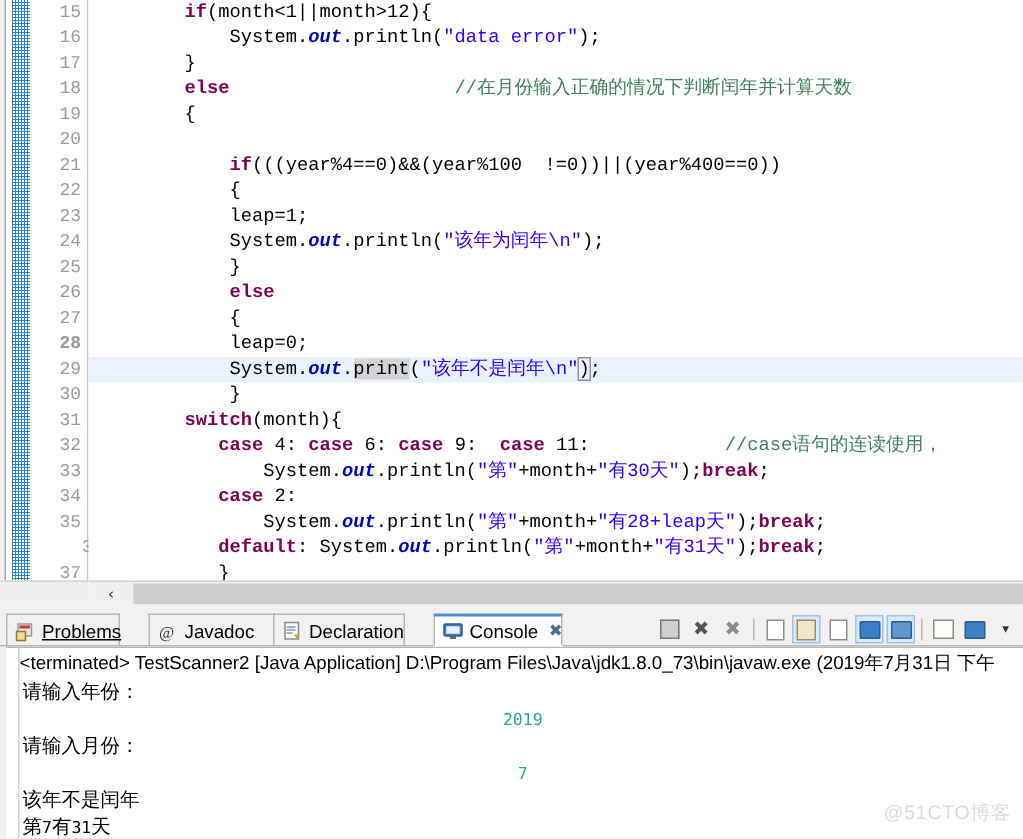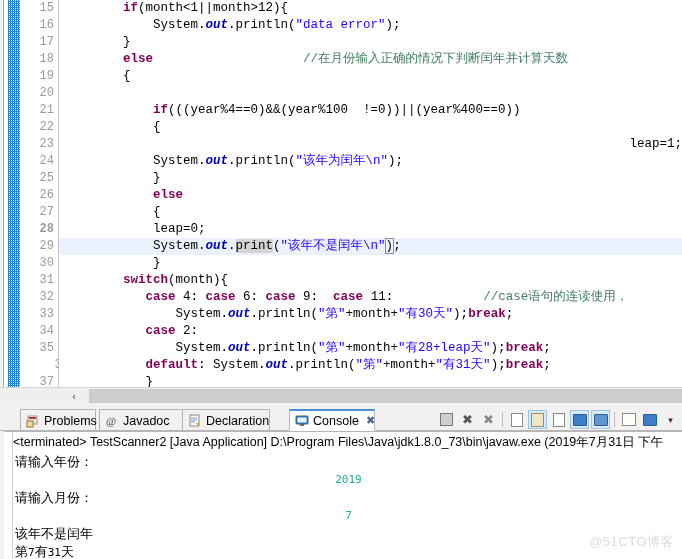--- a/index.html
+++ b/index.html
@@ -223,21 +223,21 @@
       </div>
     <div id="code-area">
         <div class="code-line" style="top: 0px;"><span class="code-inner">        <span class="kw">if</span>(month&lt;1||month&gt;12){</span></div>
         <div class="code-line" style="top: 17px;"><span class="code-inner">            System.<span class="fld">out</span>.println(<span class="str">"data error"</span>);</span></div>
         <div class="code-line" style="top: 34px;"><span class="code-inner">        }</span></div>
         <div class="code-line" style="top: 51px;"><span class="code-inner">        <span class="kw">else</span>                    <span class="cmt">//在月份输入正确的情况下判断闰年并计算天数</span></span></div>
         <div class="code-line" style="top: 68px;"><span class="code-inner">        {</span></div>
         <div class="code-line" style="top: 85px;"><span class="code-inner"></span></div>
         <div class="code-line" style="top: 102px;"><span class="code-inner">            <span class="kw">if</span>(((year%4==0)&amp;&amp;(year%100  !=0))||(year%400==0))</span></div>
         <div class="code-line" style="top: 119px;"><span class="code-inner">            {</span></div>
-        <div class="code-line" style="top: 136px; text-align: right;"><span class="code-inner">            leap=1;</span></div>
+        <div class="code-line" style="top: 136px;"><span class="code-inner">            leap=1;</span></div>
         <div class="code-line" style="top: 153px;"><span class="code-inner">            System.<span class="fld">out</span>.println(<span class="str">"该年为闰年\n"</span>);</span></div>
         <div class="code-line" style="top: 170px;"><span class="code-inner">            }</span></div>
         <div class="code-line" style="top: 187px;"><span class="code-inner">            <span class="kw">else</span></span></div>
         <div class="code-line" style="top: 204px;"><span class="code-inner">            {</span></div>
         <div class="code-line" style="top: 221px;"><span class="code-inner">            leap=0;</span></div>
         <div class="code-line hl" style="top: 238px;"><span class="code-inner">            System.<span class="fld">out</span>.<span class="occ">print</span>(<span class="str">"该年不是闰年\n"</span><span class="brk">)</span>;</span></div>
         <div class="code-line" style="top: 255px;"><span class="code-inner">            }</span></div>
         <div class="code-line" style="top: 272px;"><span class="code-inner">        <span class="kw">switch</span>(month){</span></div>
         <div class="code-line" style="top: 289px;"><span class="code-inner">           <span class="kw">case</span> 4: <span class="kw">case</span> 6: <span class="kw">case</span> 9:  <span class="kw">case</span> 11:            <span class="cmt">//case语句的连读使用，</span></span></div>
         <div class="code-line" style="top: 306px;"><span class="code-inner">               System.<span class="fld">out</span>.println(<span class="str">"第"</span>+month+<span class="str">"有30天"</span>);<span class="kw">break</span>;</span></div>
@@ -250,21 +250,21 @@
     <div id="editor-bottom-spacer"></div>
     <div id="editor-hscroll">
       <div class="hs-left">‹</div>
       <div class="hs-thumb"></div>
     </div>
   </div>
   <div id="editor-sep"></div>
 
   <div id="bottom-panel">
     <div id="tabbar">
-        <div class="tab" style="left: 16px; width: 76px;">
+        <div class="tab" style="left: 0px; width: 76px; text-decoration: underline;">
           <span class="tab-ico"><svg width="14" height="14" viewBox="0 0 14 14">
               <rect x="2" y="2" width="9" height="8" fill="#e8e6e2" stroke="#9a9a9a"></rect>
               <rect x="3" y="3" width="7" height="2" fill="#cc3333"></rect>
               <rect x="1" y="7" width="6" height="6" fill="#f2d98a" stroke="#8a7a3a"></rect>
             </svg></span>
           <span>Problems</span>
         </div>
         <div class="tab" style="left: 95px; width: 84px;">
           <span class="tab-ico"><svg width="14" height="14" viewBox="0 0 14 14">
               <text x="1" y="11" font-size="11" font-family="Liberation Serif, serif" fill="#333">@</text>

